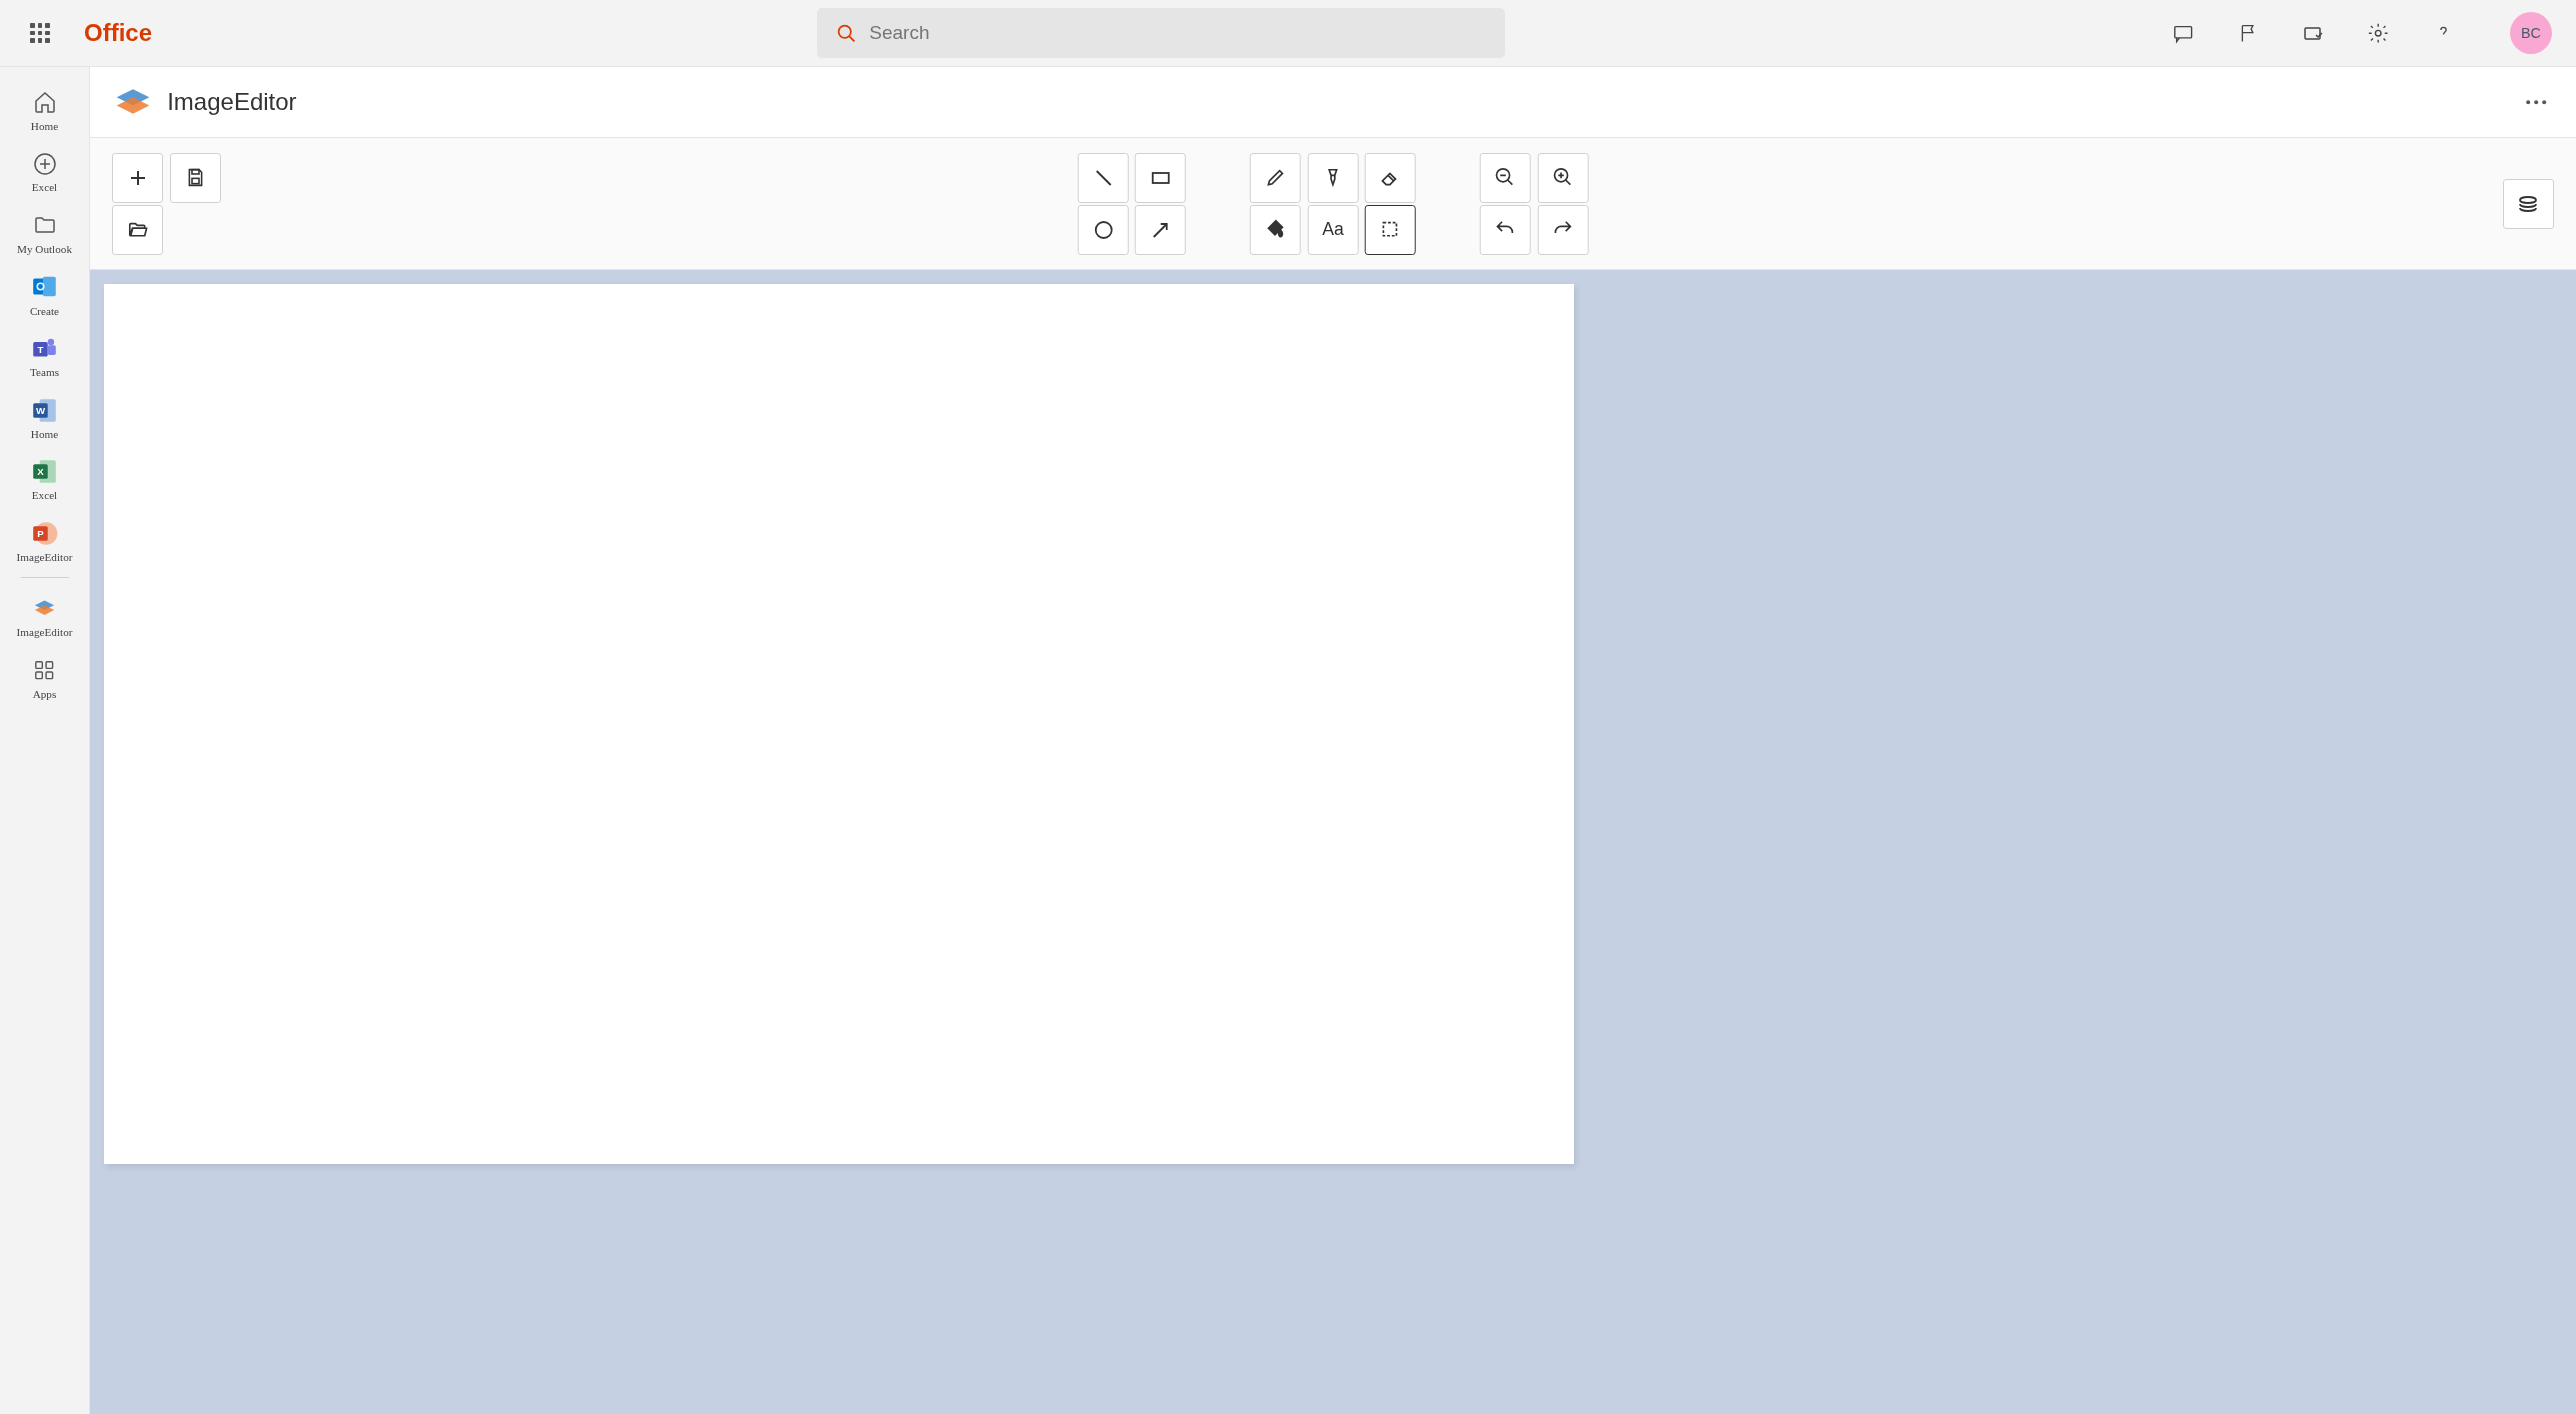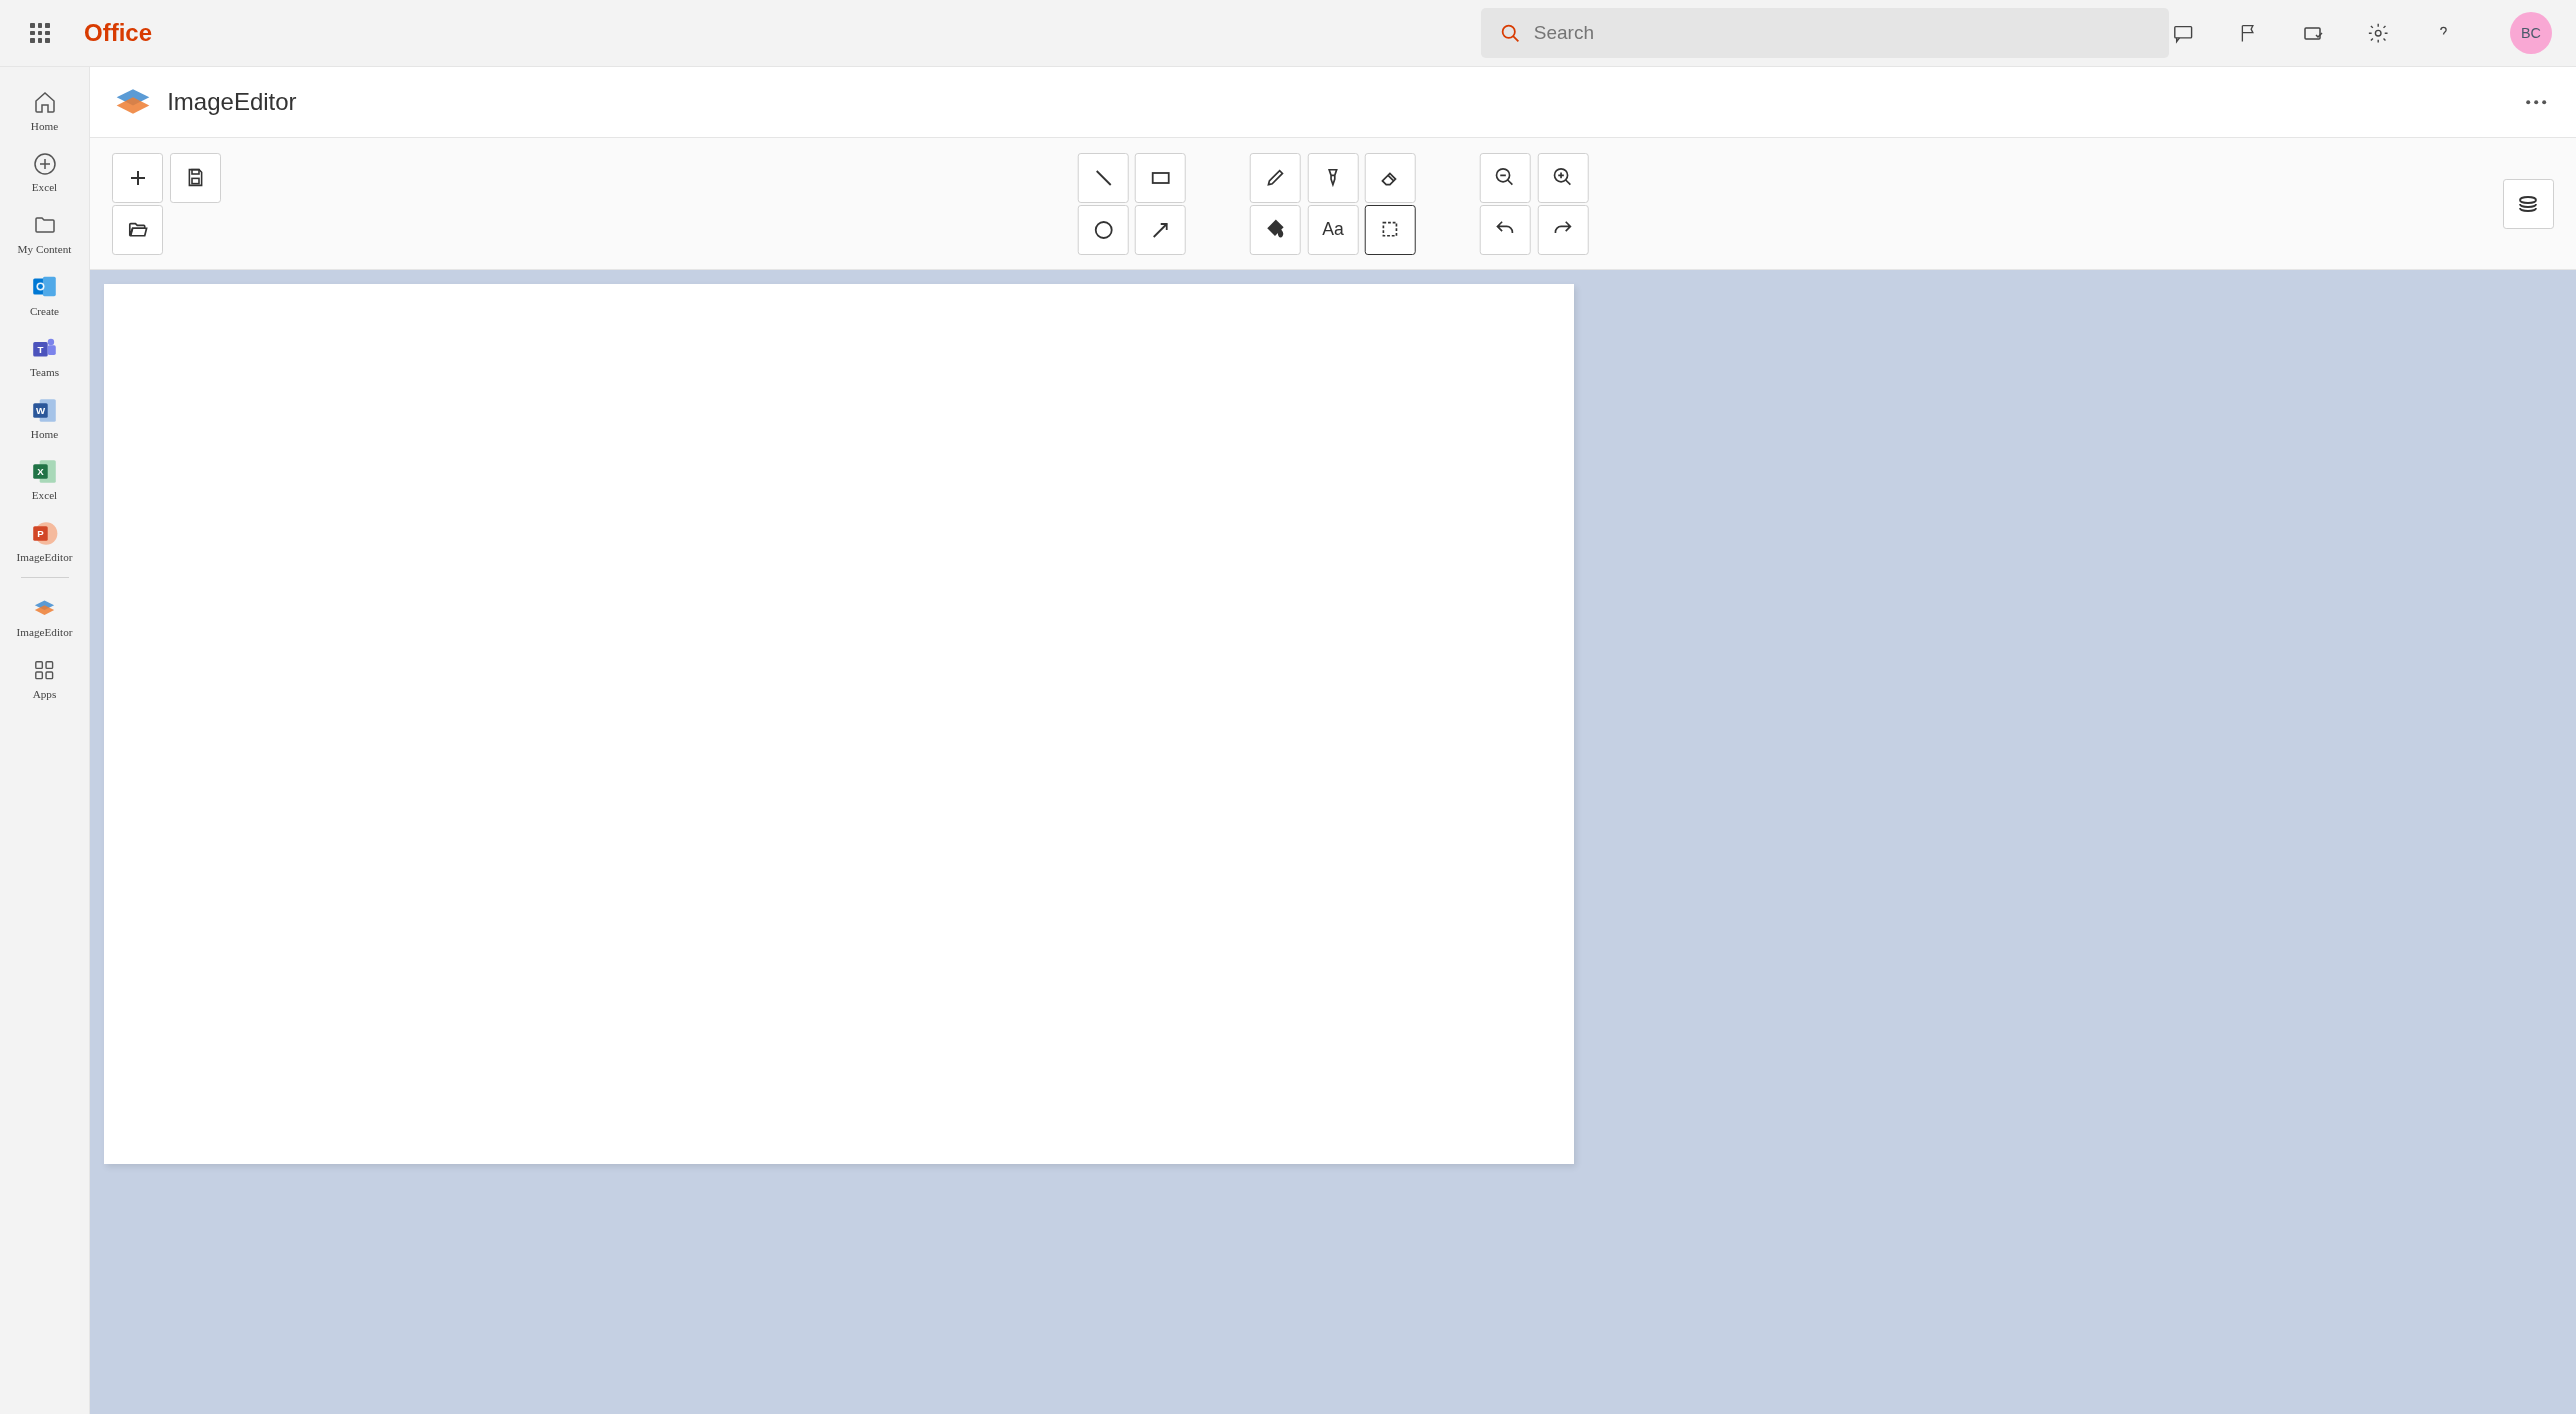--- a/index.html
+++ b/index.html
@@ -44,21 +44,21 @@
       border-radius: 0.8px;
     }
     .brand-name {
       color: #d83b01;
       font-size: 24px;
       font-weight: 600;
     }
     .search-container {
       flex: 1;
       display: flex;
-      justify-content: flex-end;
+      justify-content: center;
     }
     .search-box {
       width: 688px;
       height: 50px;
       background: #e5e5e5;
       border-radius: 4.8px;
       display: flex;
       align-items: center;
       padding: 0 19px;
     }
@@ -320,21 +320,21 @@
           </svg>
       </div>
       <span class="sidebar-item-label">Excel</span>
     </div>
     <div class="sidebar-item">
       <div class="sidebar-item-icon">
         <svg width="24" height="24" viewBox="0 0 24 24" fill="none" stroke="#555" stroke-width="1.5">
             <path d="M3 6a1 1 0 011-1h5l2 2h9a1 1 0 011 1v10a1 1 0 01-1 1H4a1 1 0 01-1-1V6z"></path>
           </svg>
       </div>
-      <span class="sidebar-item-label">My Content</span>
+      <span class="sidebar-item-label">My Outlook</span>
     </div>
     <div class="sidebar-item">
       <div class="sidebar-item-icon">
         <svg width="29" height="29" viewBox="0 0 36 36">
             <rect x="4" y="8" width="18" height="20" rx="2" fill="#0078d4"></rect>
             <rect x="16" y="6" width="16" height="24" rx="2" fill="#50a9e8"></rect>
             <circle cx="13" cy="18" r="5" fill="#fff" opacity="0.9"></circle>
             <circle cx="13" cy="18" r="3" fill="#0078d4"></circle>
           </svg>
       </div>

